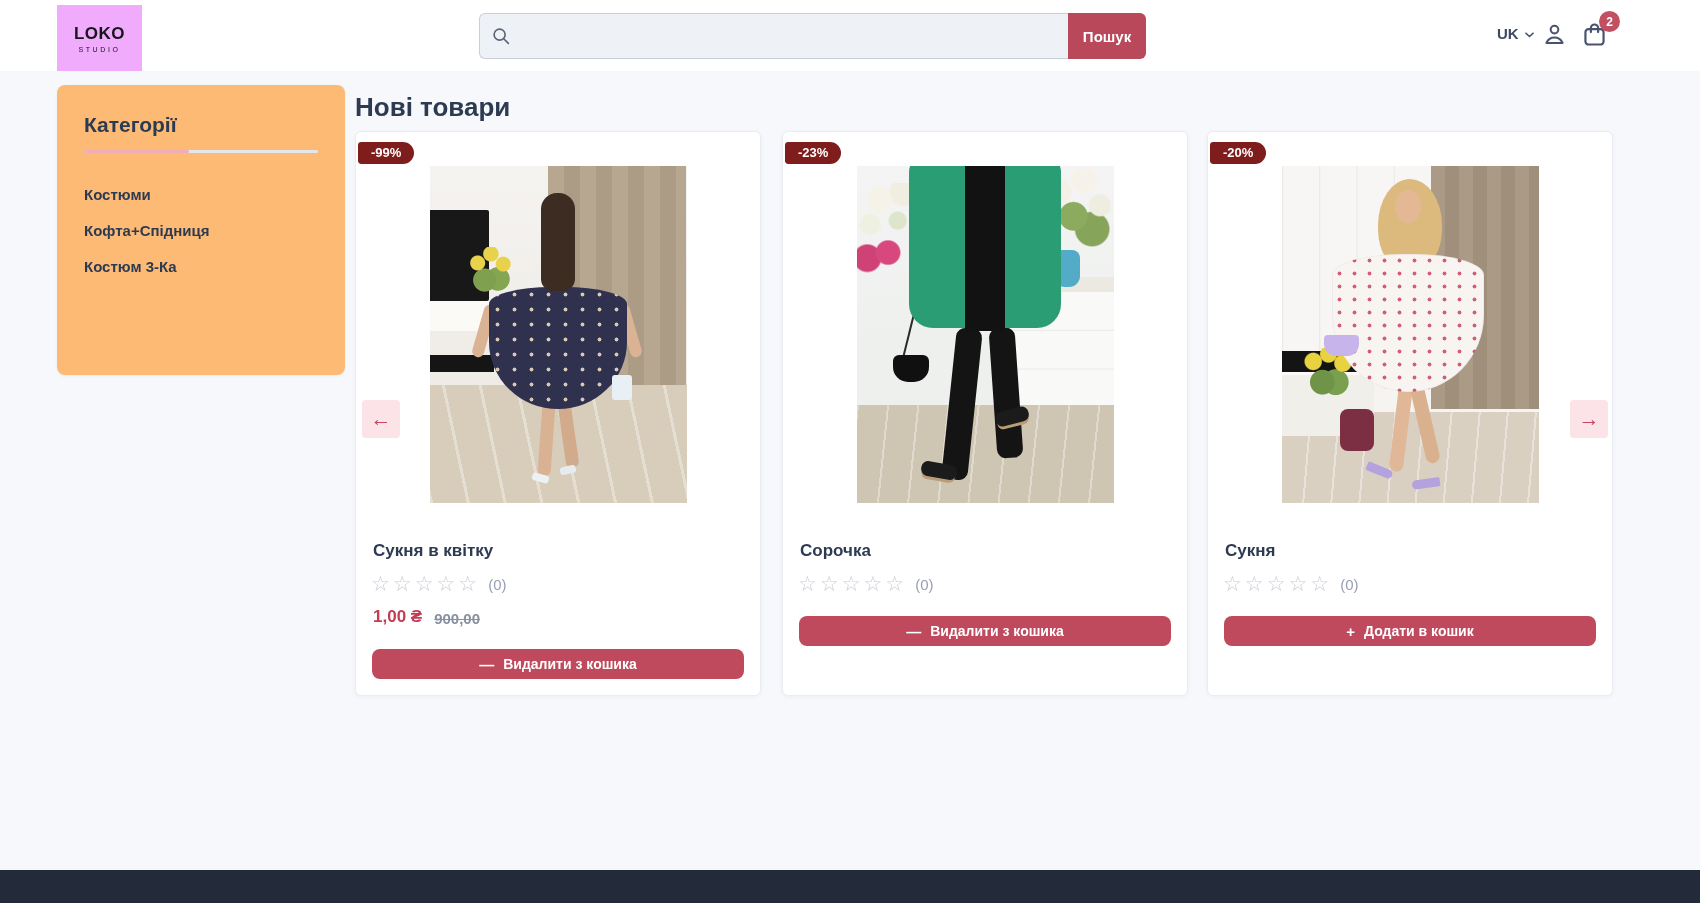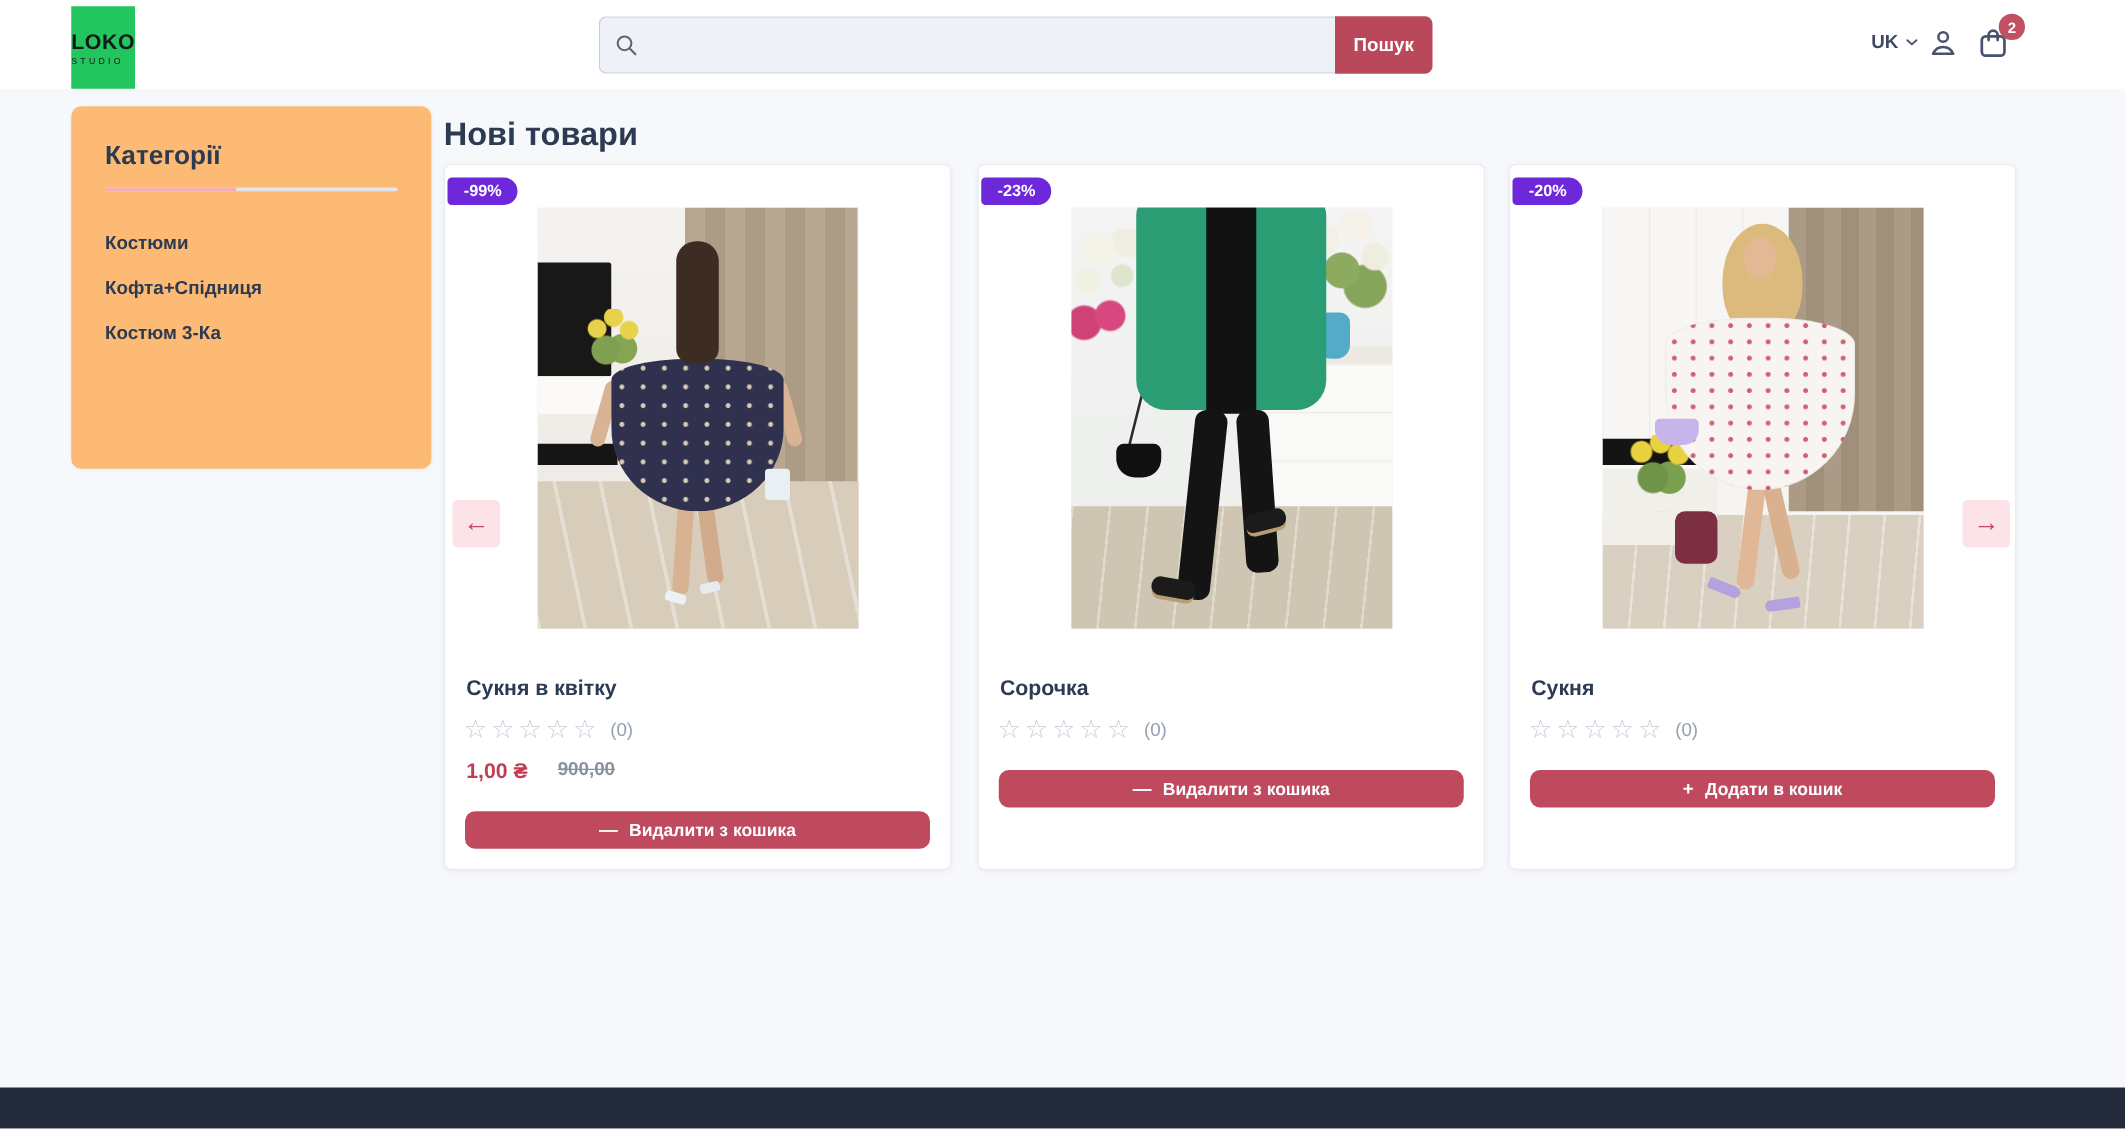--- a/index.html
+++ b/index.html
@@ -3,22 +3,22 @@
 <meta charset="utf-8">
 <style>
   * { margin:0; padding:0; box-sizing:border-box; }
   html,body { background:#e9eaee; }
   body { font-family:"Liberation Sans","DejaVu Sans",sans-serif; }
   .viewport { position:relative; width:1700px; height:903px; background:#fff; overflow:hidden; margin:0 auto; }
   .page-bg { position:absolute; left:0; top:71px; width:100%; height:799px; background:#f7f8fc; }
 
   
   .header { position:absolute; left:0; top:0; width:100%; height:71px; background:#fff; z-index:5; }
-  .logo { position:absolute; left:57px; top:5px; width:51px; height:66px; background:#22c55e;
-          display:flex; flex-direction:column; justify-content:center; cursor:pointer; }
+  .logo { position:absolute; left:57px; top:5px; width:85px; height:66px; background:#f0abfc;
+          display:flex; flex-direction:column; align-items:center; justify-content:center; cursor:pointer; }
   .logo-l1 { font-size:17px; font-weight:bold; letter-spacing:.5px; color:#15161a; }
   .logo-l2 { font-size:7px; letter-spacing:2.6px; color:#15161a; margin-top:2px; }
 
   .search-wrap { position:absolute; left:479px; top:13px; height:46px; display:flex; }
   .search-input { width:589px; height:46px; background:#eef1f6; border:1px solid #c9cfda; border-right:none;
                   border-radius:6px 0 0 6px; padding:0 14px 0 44px; font-size:15px; color:#2c3a52; outline:none; }
   .search-icon { position:absolute; left:11px; top:12px; pointer-events:none; }
   .search-btn { width:78px; height:46px; background:#b9495a; border:none; border-radius:0 6px 6px 0;
                 color:#fff; font-size:15px; font-weight:bold; cursor:pointer; font-family:inherit; }
 
@@ -40,28 +40,28 @@
   .sidebar-list { list-style:none; margin-top:24px; }
   .sidebar-item { font-size:15px; font-weight:bold; color:#2c3a52; padding:9px 0 10px; cursor:pointer; }
 
   
   .section-title { position:absolute; left:355px; top:92px; font-size:26px; font-weight:bold; color:#2c3a52;text-align:right; }
 
   .card { position:absolute; top:131px; width:406px; height:565px; background:#fff;
           border:1px solid #e9ecf1; border-radius:6px; box-shadow:0 1px 4px rgba(40,50,70,.05); }
   .card1 { left:355px; } .card2 { left:782px; } .card3 { left:1207px; }
 
-  .badge { position:absolute; top:10px; left:2px; z-index:3; background:#6d28d9; color:#fff;
+  .badge { position:absolute; top:10px; left:2px; z-index:3; background:#7f1d1d; color:#fff;
            font-size:13px; font-weight:bold; padding:3px 13px 4px; border-radius:4px 13px 13px 4px; }
 
   .card-title { margin:38px 17px 0; font-size:17px; font-weight:bold; color:#2c3a52; cursor:pointer; }
   .stars-row { margin:13px 15px 0; display:flex; align-items:center; }
   .star { font-size:21px; line-height:20px; color:#c7ccd6; margin-right:3px; }
   .rating-count { margin-left:8px; font-size:15px; color:#97a0b2; }
-  .price-row { margin:13px 17px 0; display:flex; align-items:flex-start; gap:24px; }
+  .price-row { margin:13px 17px 0; display:flex; align-items:flex-end; gap:12px; }
   .price-new { font-size:17px; font-weight:bold; color:#c23d54; }
   .price-old { font-size:15px; font-weight:bold; color:#87919f; text-decoration:line-through; }
   .card-btn { margin:22px 16px 0; width:calc(100% - 32px); height:30px; background:#bf4a5d; border:none;
               border-radius:8px; color:#fff; display:flex; align-items:center; justify-content:center;
               gap:9px; cursor:pointer; font-family:inherit; }
   .btn-ico { font-size:15px; font-weight:bold; line-height:1; }
   .btn-label { font-size:14px; font-weight:bold; }
 
   .nav-arrow { position:absolute; top:400px; width:38px; height:38px; background:#fbe3e7; border:none;
                border-radius:4px; color:#c4485f; font-size:21px; line-height:38px; text-align:center;

